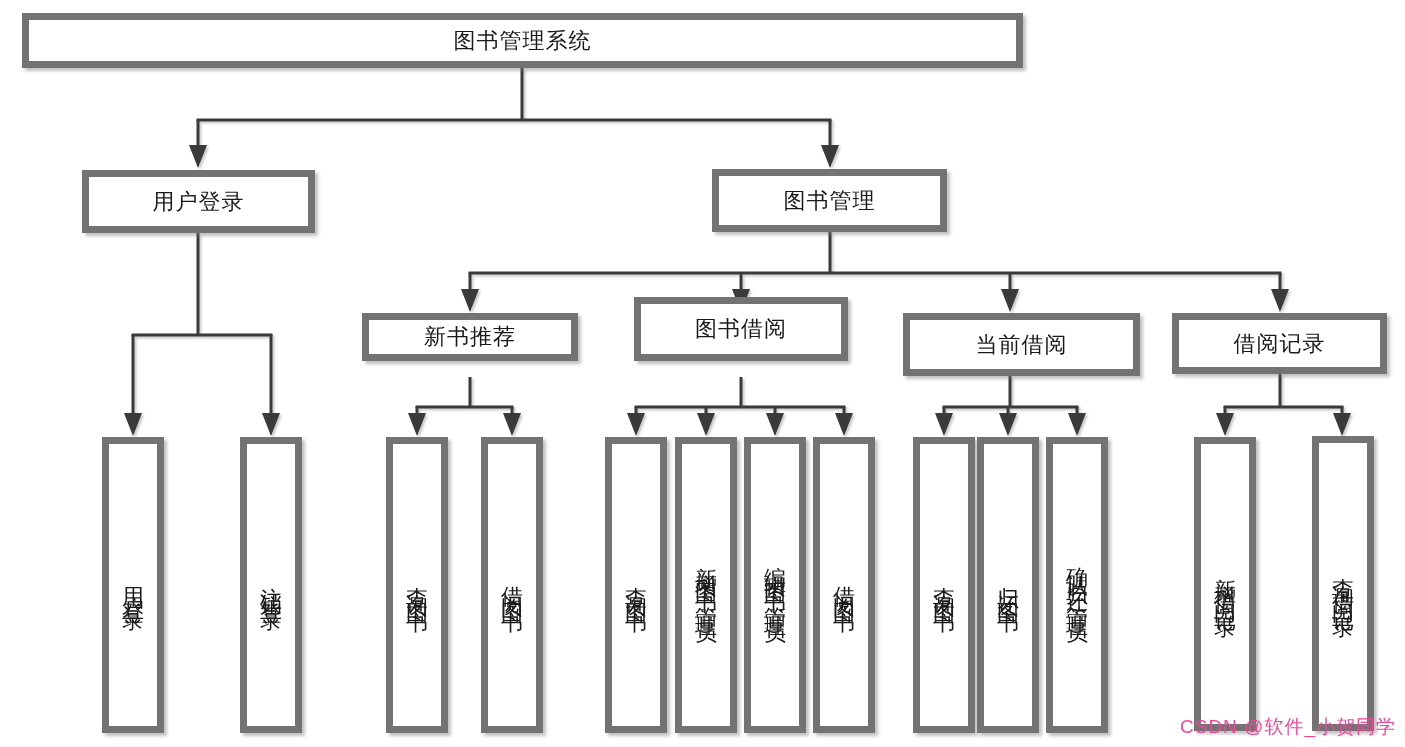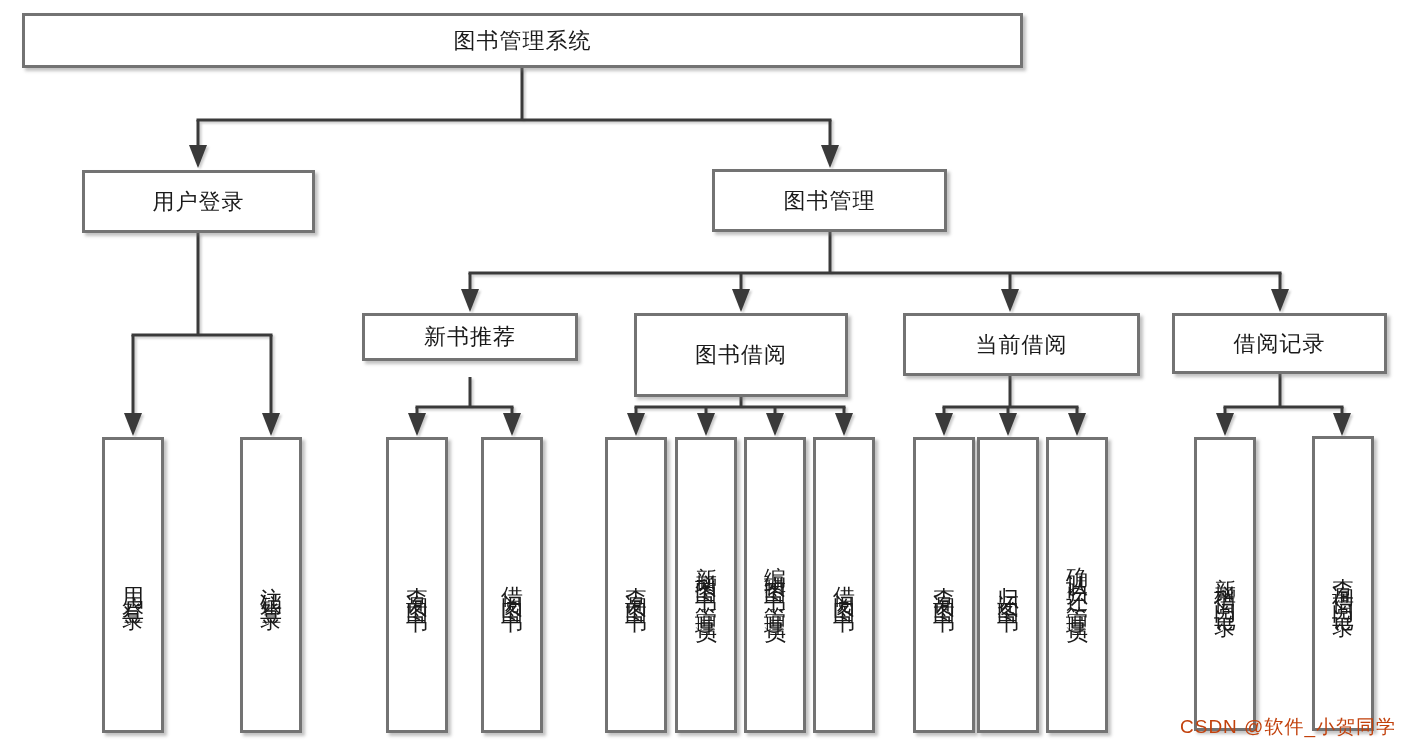--- a/index.html
+++ b/index.html
@@ -10,37 +10,37 @@
     background:#ffffff;
     font-family:"Liberation Sans","DejaVu Sans",sans-serif;
     color:#1a1a1a;
     overflow:hidden;
   }
   .lines{position:absolute;left:0;top:0;width:1405px;height:747px;
     filter:drop-shadow(2px 2px 1px rgba(140,140,140,0.45));}
   .node{
     position:absolute;
     background:#ffffff;
-    border:3px solid #737373;
+    border:7px solid #737373;
     display:flex;align-items:center;justify-content:center;
     box-shadow:3px 3px 3px rgba(120,120,120,0.45);
   }
   .hbox{font-size:22px;letter-spacing:1px;text-align:center;white-space:nowrap;}
   .leaf span{
     writing-mode:vertical-rl;
     text-orientation:mixed;
     font-size:22px;
     letter-spacing:8px;
     line-height:1;
   }
   .watermark{
     position:absolute;
     left:1180px;top:714px;
     font-size:19px;
-    color:#c2410c;
+    color:#ec4899;
     white-space:nowrap;
     letter-spacing:1px;
   }
 </style>
 </head>
 <body>
 
 <div class="stage">
 
   <svg class="lines" viewBox="0 0 1405 747" xmlns="http://www.w3.org/2000/svg">
@@ -108,21 +108,21 @@
       <path d="M1342,436 L1333,413 L1351,413 Z"></path>
     </g>
   </svg>
 
   <div class="node hbox" style="left:22px;top:13px;width:1001px;height:55px">图书管理系统</div>
 
   <div class="node hbox" style="left:82px;top:170px;width:233px;height:63px">用户登录</div>
   <div class="node hbox" style="left:712px;top:169px;width:235px;height:63px">图书管理</div>
 
   <div class="node hbox" style="left:362px;top:313px;width:216px;height:48px">新书推荐</div>
-  <div class="node hbox" style="left:634px;top:313px;width:214px;height:84px">图书借阅</div>
+  <div class="node hbox" style="left:634px;top:297px;width:214px;height:64px">图书借阅</div>
   <div class="node hbox" style="left:903px;top:313px;width:237px;height:63px">当前借阅</div>
   <div class="node hbox" style="left:1172px;top:313px;width:215px;height:61px">借阅记录</div>
 
   <div class="node leaf" style="left:102px;top:437px;width:62px;height:296px">
     <span>用户登录</span>
   </div>
   <div class="node leaf" style="left:240px;top:437px;width:62px;height:296px">
     <span>注销登录</span>
   </div>
 

